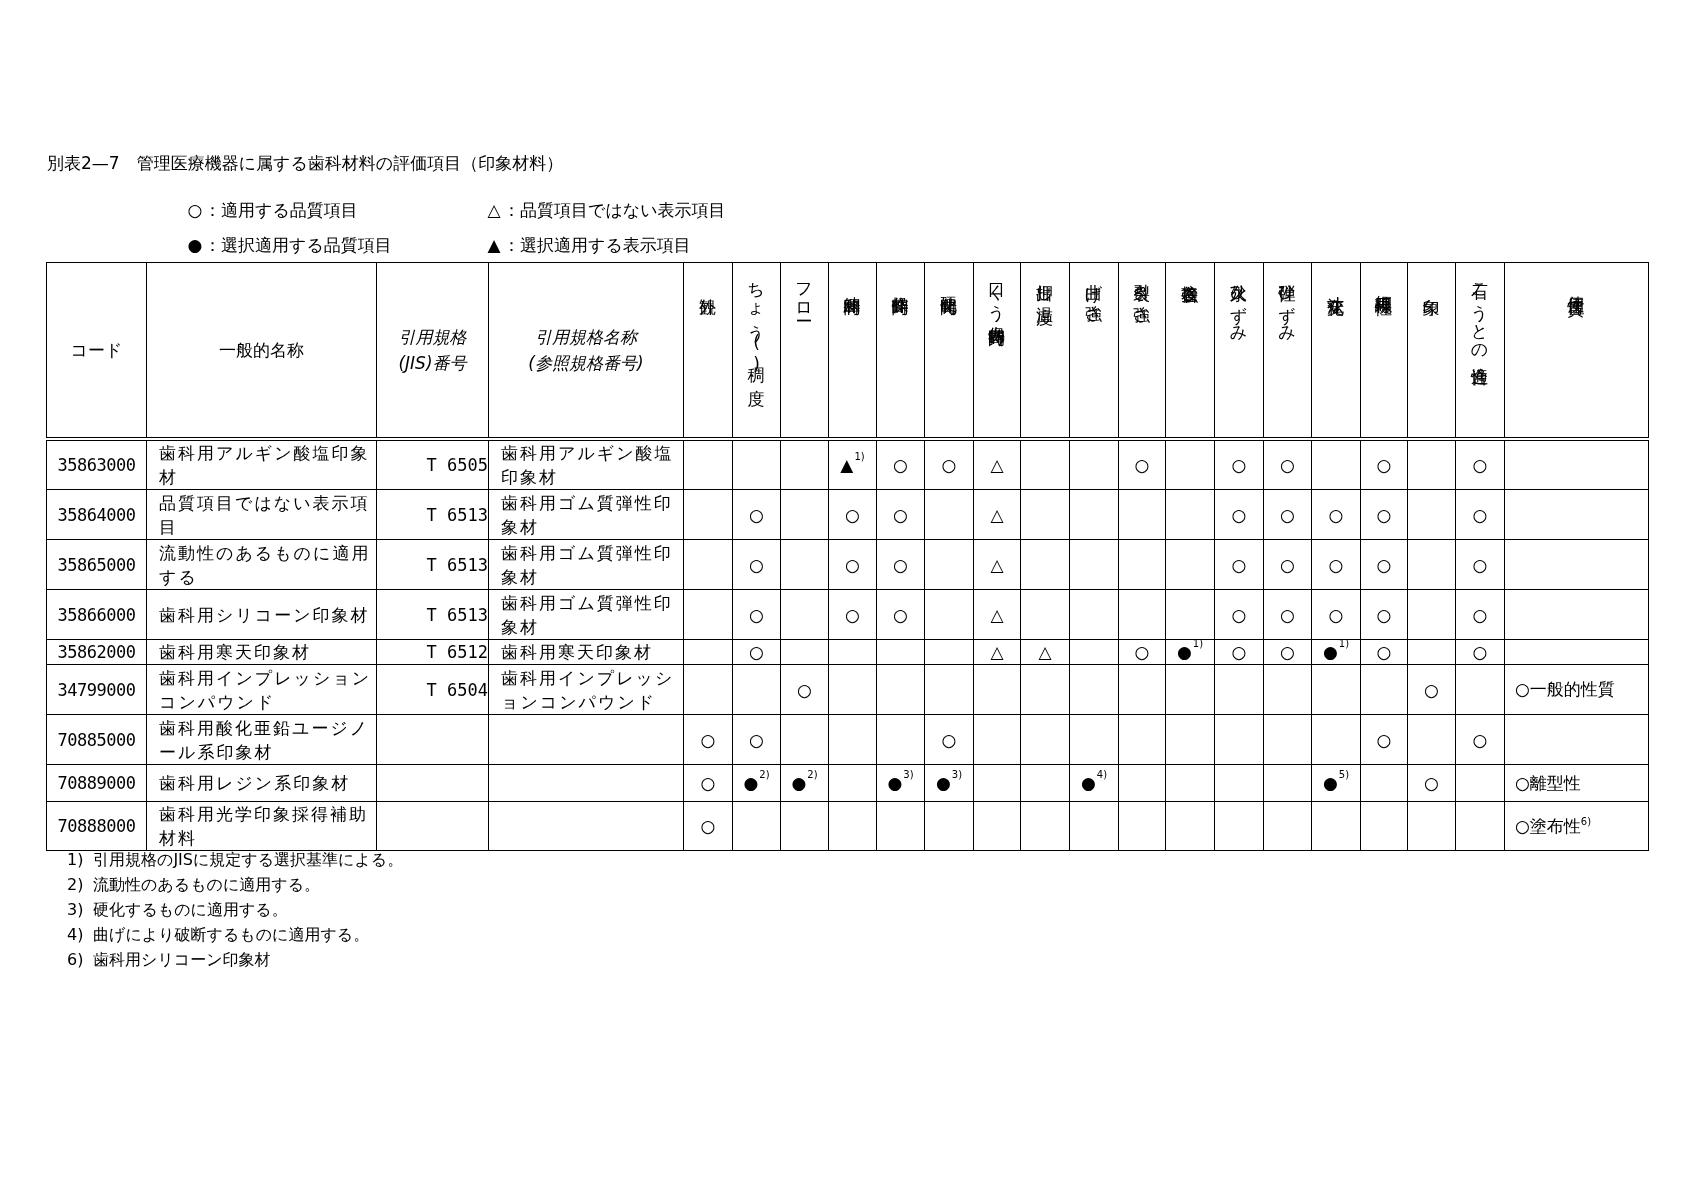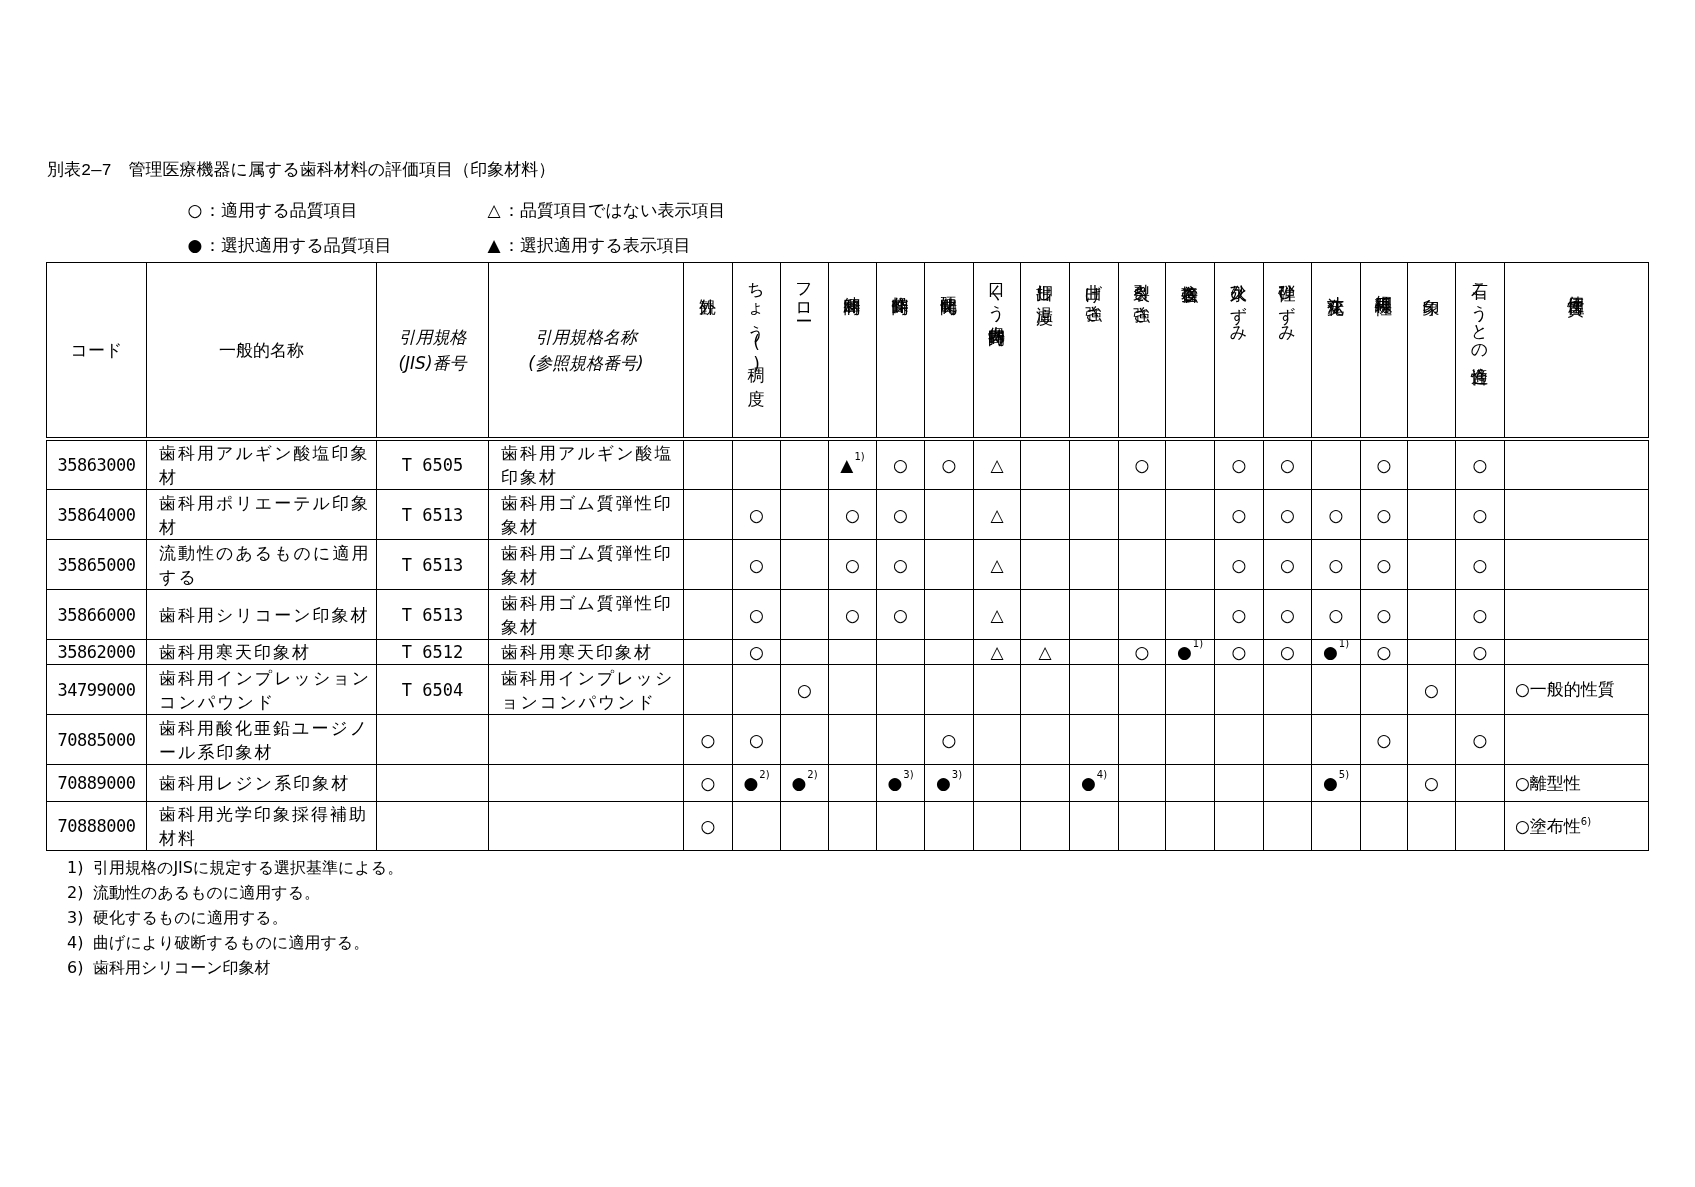--- a/index.html
+++ b/index.html
@@ -1,39 +1,39 @@
 <!DOCTYPE html>
 <html><head>
 <meta charset="utf-8">
 <style>
   html, body { margin:0; padding:0; background:#ffffff; }
   body { width:1695px; height:1187px; position:relative; overflow:hidden;
          font-family:"DejaVu Sans", "Liberation Sans", sans-serif; color:#000; }
   .abs { position:absolute; white-space:nowrap; }
-  .title { left:47px; top:158px; font-size:17px; letter-spacing:0px;font-family:Liberation Mono, monospace; }
+  .title { left:47px; top:152px; font-size:17px; letter-spacing:0px; }
   .legend { font-size:17px;margin-left:44px; }
   .legend .sym { display:inline-block; width:18px; text-align:center; }
   #tbl { position:absolute; left:46px; top:262px; border-collapse:collapse; table-layout:fixed; }
   #tbl td, #tbl th { border:1.5px solid #000; padding:0; font-weight:normal; }
   #tbl th { vertical-align:middle; font-size:17px; text-align:center; height:166px; }
   #tbl thead tr th { border-bottom:4px double #000; }
   #tbl th.vert { vertical-align:top; padding-top:8px; }
   .vtext { writing-mode:vertical-rl; text-orientation:upright; font-size:17px; line-height:20px;
            margin:0 auto; letter-spacing:1px; display:inline-block; }
   .hdr2 { font-size:17px; line-height:26px;font-style:italic; }
   #tbl td { font-size:17px; vertical-align:middle; }
   td.code { text-align:center; font-family:"DejaVu Sans Mono", "Liberation Mono", monospace; font-size:16px; letter-spacing:-0.5px; }
   td.name { text-align:left; padding-left:12px !important; line-height:24px; letter-spacing:2px; }
-  td.jis { text-align:center; font-family:"DejaVu Sans Mono", "Liberation Mono", monospace; font-size:16px; }
+  td.jis { text-align:right; font-family:"DejaVu Sans Mono", "Liberation Mono", monospace; font-size:16px; }
   td.ref { text-align:left; padding-left:12px !important; line-height:24px; letter-spacing:2px; }
   td.mark { text-align:center; font-size:17px; position:relative; }
   td.mark sup { font-size:10px; position:relative; top:-4px; margin-left:1px; }
   td.use { text-align:left; padding-left:10px !important; }
   td.use sup { font-size:10px; }
-  .notes { left:67px; top:847px; font-size:16px; line-height:25px;margin-top:8px; }
+  .notes { left:67px; top:847px; font-size:16px; line-height:25px; }
   .notes div { white-space:nowrap; }
   .notes .num { display:inline-block; width:26px; }
 </style>
 </head>
 <body>
 
 <div class="abs title">別表2—7　管理医療機器に属する歯科材料の評価項目（印象材料）</div>
 
 <div class="abs legend" style="left:142px; top:199px;">
   <span class="sym">○</span><span>：適用する品質項目</span>
@@ -129,21 +129,21 @@
         <td class="mark"><span>○</span></td>
         <td class="mark"><span>○</span></td>
         <td class="mark"></td>
         <td class="mark"><span>○</span></td>
         <td class="mark"></td>
         <td class="mark"><span>○</span></td>
         <td class="use"><span></span></td>
       </tr>
       <tr style="height: 50px;">
         <td class="code">35864000</td>
-        <td class="name">歯科用ポリエーテル印象材</td>
+        <td class="name">品質項目ではない表示項目</td>
         <td class="jis">T 6513</td>
         <td class="ref">歯科用ゴム質弾性印象材</td>
         <td class="mark"></td>
         <td class="mark"><span>○</span></td>
         <td class="mark"></td>
         <td class="mark"><span>○</span></td>
         <td class="mark"><span>○</span></td>
         <td class="mark"></td>
         <td class="mark"><span>△</span></td>
         <td class="mark"></td>

